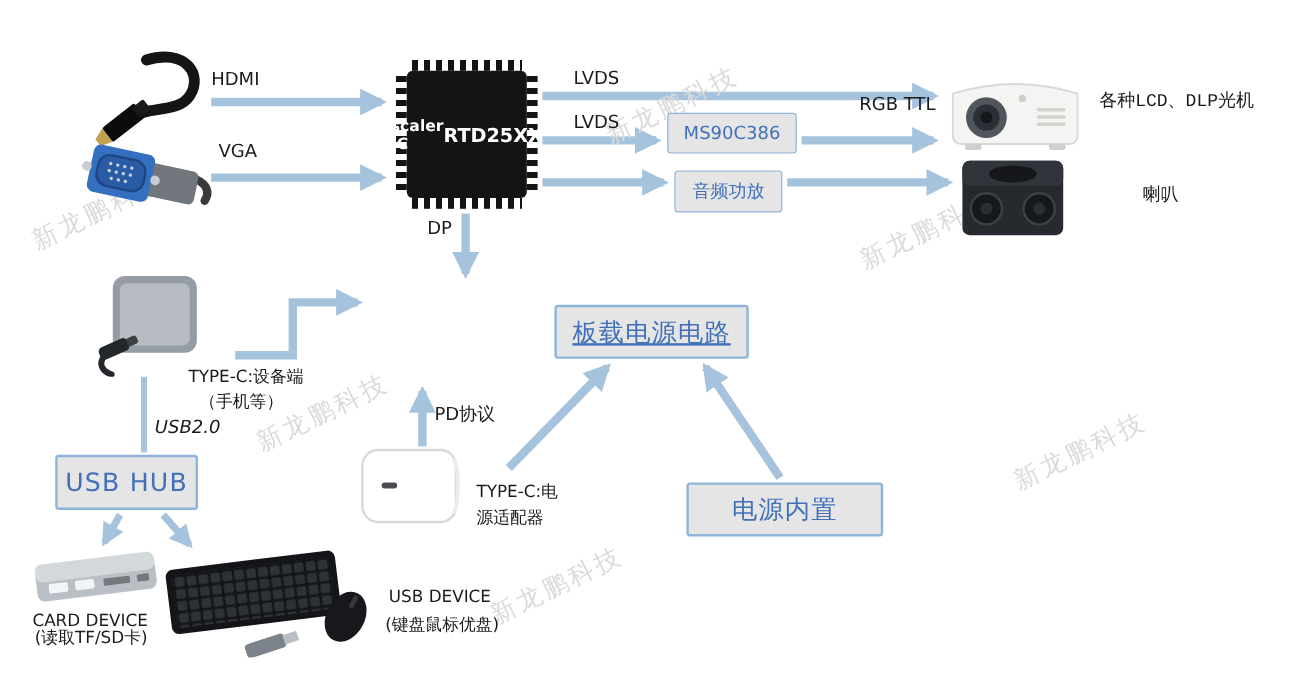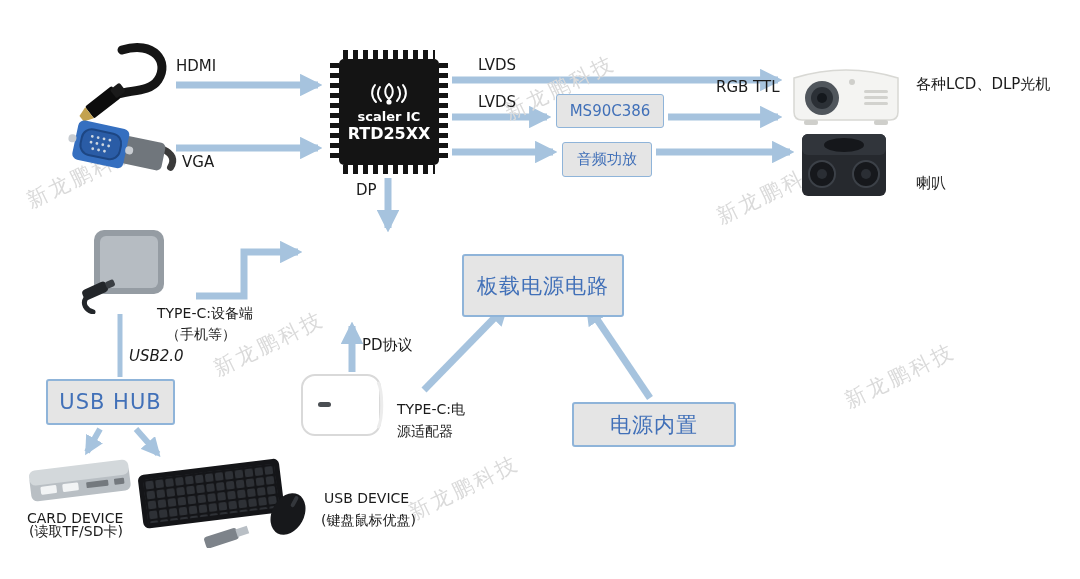--- a/index.html
+++ b/index.html
@@ -14,30 +14,30 @@
   .arrow { stroke:var(--arrow); fill:none; }
   #ah path { fill:var(--arrow); }
 
   .wm { position:absolute; z-index:1; color:var(--watermark); font-size:21px; letter-spacing:3px;
         white-space:nowrap; transform:rotate(-26deg); transform-origin:left center; user-select:none; }
 
   .img { position:absolute; z-index:2; }
 
   .label { position:absolute; z-index:3; font-size:15px; color:#1b1b1b; white-space:nowrap; }
   .label.small { font-size:14px; }
-  .label.wrap { white-space:normal; line-height:1.45; }
+  .label.wrap { white-space:normal; line-height:1.45;font-family:Liberation Mono, monospace; }
 
   .bluebox { position:absolute; z-index:2; display:flex; align-items:center; justify-content:center;
              background:#e5e5e5; border:2px solid var(--box-border); border-radius:3px; color:var(--box-text); }
   .bluebox.sm { border-width:1.5px; font-size:15px; }
   .bluebox.lg { font-size:21px; letter-spacing:1px; }
 
   .chip { position:absolute; z-index:2; }
   .chip .body { position:absolute; top:9px; left:9px; right:9px; bottom:9px; background:var(--chip-bg);
-                border-radius:5px; display:flex; flex-direction:column; align-items:center;
+                border-radius:5px; display:flex; flex-direction:row; align-items:center;
                 justify-content:center; color:var(--chip-text); }
   .pins-top,.pins-bottom { position:absolute; left:13px; right:13px; height:9px;
         background:repeating-linear-gradient(90deg, var(--chip-bg) 0 5px, transparent 5px 10px); }
   .pins-top{top:0} .pins-bottom{bottom:0}
   .pins-left,.pins-right { position:absolute; top:13px; bottom:13px; width:9px;
         background:repeating-linear-gradient(180deg, var(--chip-bg) 0 5px, transparent 5px 10px); }
   .pins-left{left:0} .pins-right{right:0}
   .chip-title { font-size:13px; font-weight:bold; margin-top:2px; }
   .chip-model { font-size:16px; font-weight:bold; }
   .chip-line  { font-size:10px; font-weight:bold; line-height:1.3; }
@@ -197,31 +197,31 @@
         <circle cx="22" cy="21" r="2.6" fill="#ffffff"></circle>
       </svg>
       <div class="chip-title">scaler IC</div>
       <div class="chip-model">RTD25XX</div>
     </div>
   </div>
 
 
   <div class="bluebox sm" style="left:556px; top:94px;  width:108px; height:34px;">MS90C386</div>
   <div class="bluebox sm" style="left:562px; top:142px; width:90px;  height:35px;">音频功放</div>
-  <div class="bluebox lg" style="left:46px;  top:379px; width:129px; height:46px;">USB HUB</div>
-  <div class="bluebox lg" style="left:462px; top:254px; width:162px; height:63px;">板载电源电路</div>
+  <div class="bluebox lg" style="left:46px;  top:379px; width:119px; height:46px;">USB HUB</div>
+  <div class="bluebox lg" style="left:462px; top:254px; width:162px; height:45px;text-decoration:underline;">板载电源电路</div>
   <div class="bluebox lg" style="left:572px; top:402px; width:164px; height:45px;">电源内置</div>
 
   <div class="label" style="left:176px; top:57px;text-align:center;">HDMI</div>
-  <div class="label" style="left:182px; top:117px;margin-top:36px;">VGA</div>
+  <div class="label" style="left:182px; top:117px;">VGA</div>
   <div class="label" style="left:478px; top:56px;">LVDS</div>
   <div class="label" style="left:478px; top:93px;">LVDS</div>
   <div class="label" style="left:684px; top:78px;margin-left:32px;">RGB TTL</div>
   <div class="label wrap" style="left:916px; top:74px; width:152px;">各种LCD、DLP光机</div>
-  <div class="label" style="left:916px; top:153px;margin-top:21px;">喇叭</div>
+  <div class="label" style="left:952px; top:153px;">喇叭</div>
   <div class="label" style="left:356px; top:181px;">DP</div>
   <div class="label small" style="left:157px; top:305px;">TYPE-C:设备端</div>
   <div class="label small" style="left:166px; top:326px;">（手机等）</div>
   <div class="label" style="left:129px; top:347px;font-style:italic;">USB2.0</div>
   <div class="label" style="left:362px; top:336px;">PD协议</div>
   <div class="label small" style="left:397px; top:401px;">TYPE-C:电</div>
   <div class="label small" style="left:397px; top:423px;">源适配器</div>
   <div class="label small" style="left:27px;  top:510px;">CARD DEVICE</div>
   <div class="label small" style="left:29px;  top:507px;margin-top:16px;">(读取TF/SD卡)</div>
   <div class="label small" style="left:324px; top:490px;">USB DEVICE</div>

